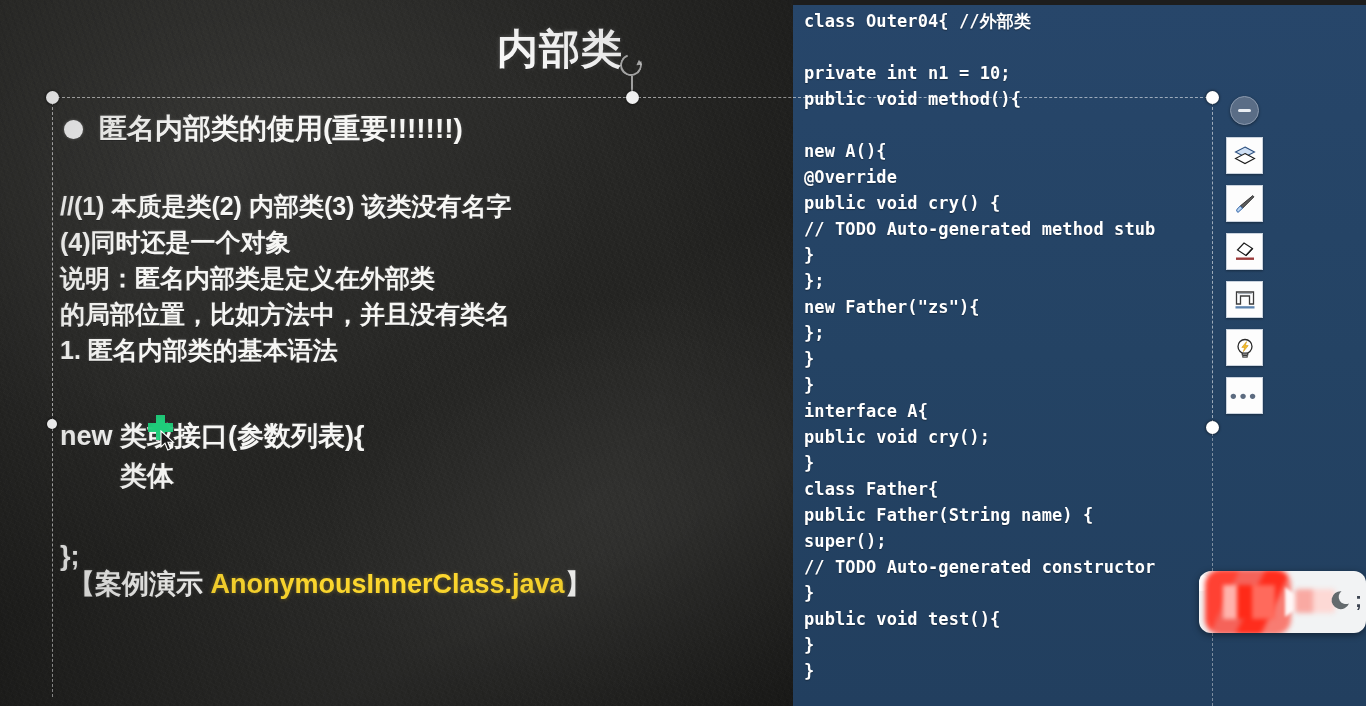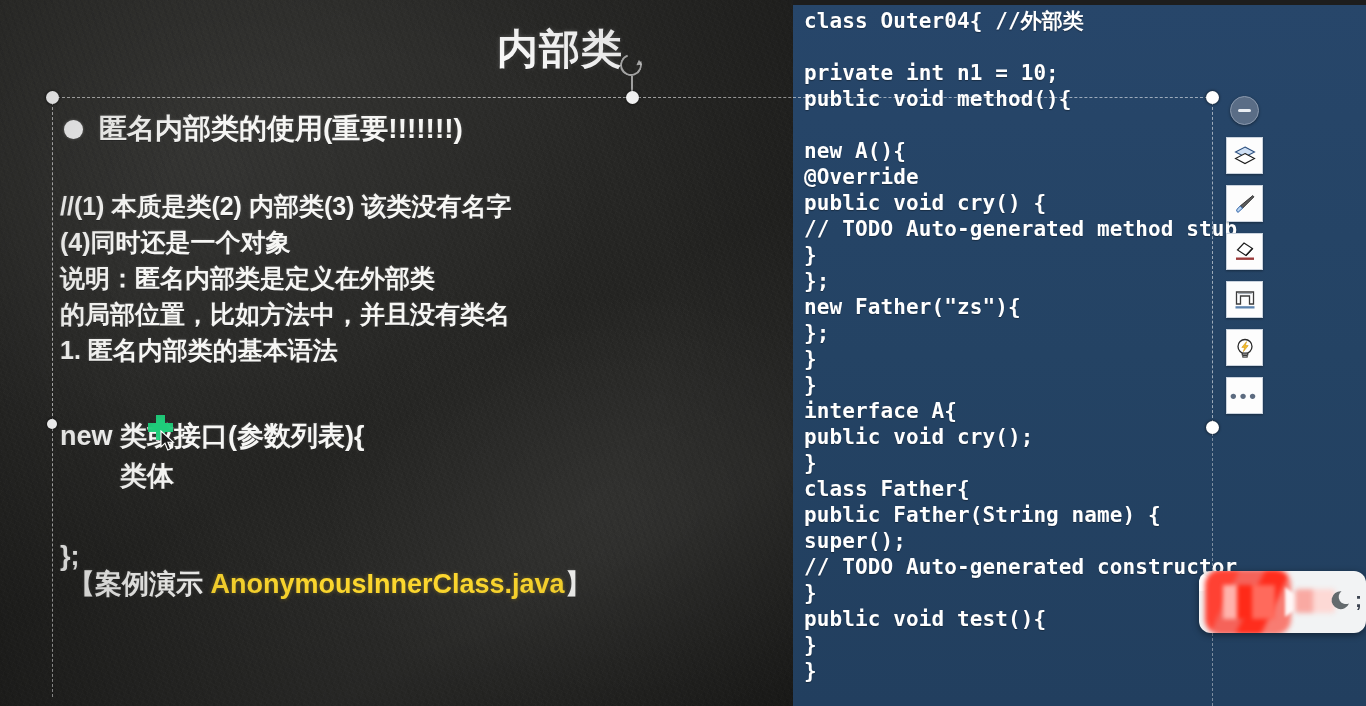--- a/index.html
+++ b/index.html
@@ -97,21 +97,21 @@
   
   #codepane{
     position:absolute; left:793px; top:0; width:573px; height:706px;
     background:#274669;
     background-image:linear-gradient(180deg,#27466a 0%,#244364 50%,#223f5f 100%);
     overflow:hidden;
   }
   #codepane .topstrip{ position:absolute; left:0; top:0; width:100%; height:5px; background:#1d1d1d; }
   .code{
     position:absolute; left:11px; top:8px; width:560px;
-    color:#ffffff; font-weight:bold; font-size:21px; line-height:26px;
+    color:#ffffff; font-weight:bold; font-size:17px; line-height:26px;
     white-space:pre; letter-spacing:0.1px;
     text-shadow:0 1px 1px rgba(0,0,0,0.35);
   }
 
   
   #rail{ position:absolute; left:1226px; top:96px; width:40px; }
   .rail-btn{
     width:37px; height:37px; margin-bottom:11px;
     background:#fdfdfd; border:1px solid #c9d2dd;
     display:flex; align-items:center; justify-content:center;

